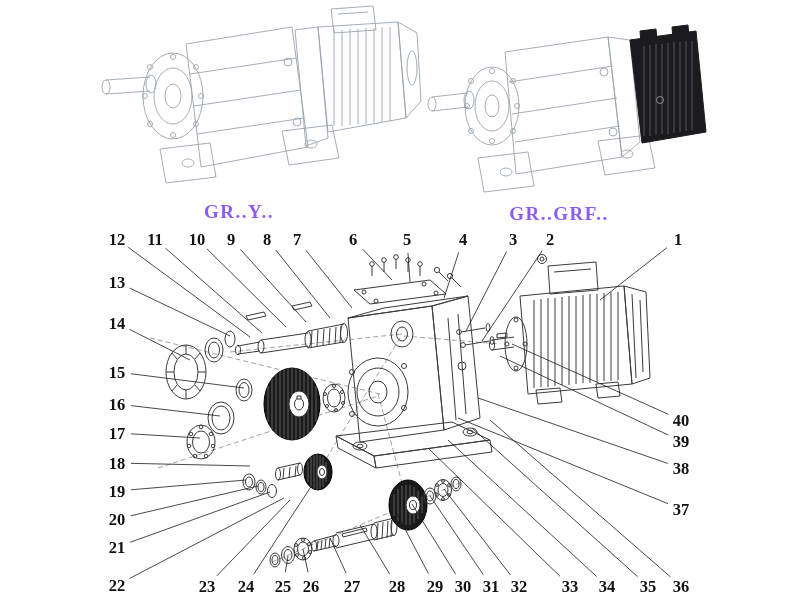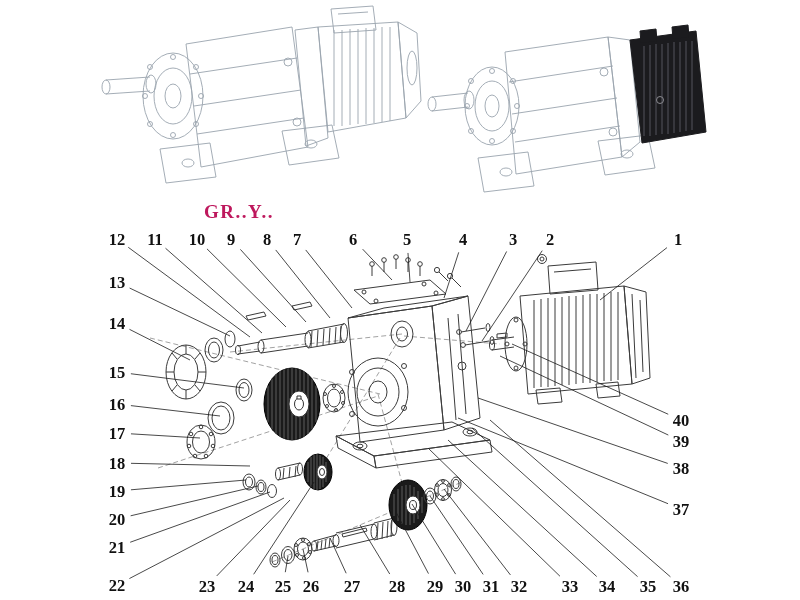--- a/index.html
+++ b/index.html
@@ -1,20 +1,20 @@
 <!DOCTYPE html>
 <html><head>
 <meta charset="utf-8">
 <style>
   html,body{margin:0;padding:0;background:#fff;}
   .page{position:relative;width:800px;height:600px;background:#ffffff;overflow:hidden;
         font-family:"Liberation Serif",serif;}
   .page svg{position:absolute;left:0;top:0;}
   .title{position:absolute;font-weight:bold;font-size:19px;letter-spacing:1.5px;
-         color:#be185d;text-align:center;white-space:nowrap;}
+         color:#8b5cf6;text-align:center;white-space:nowrap;}
   .title-left{left:180px;top:201px;width:118px;}
   .title-right{left:494px;top:203px;width:130px;}
   .callout{font-family:"Liberation Serif",serif;font-size:16.5px;font-weight:bold;
            fill:#111;text-anchor:middle;}
   .leader{stroke:#1a1a1a;stroke-width:0.8;}
 </style>
 </head>
 <body>
 
 <div class="page">
@@ -363,14 +363,15 @@
         <line x1="667.7647782572321" y1="463.4361304335283" x2="478" y2="398" class="leader"></line>
         <text x="681" y="474" class="callout">38</text>
         <line x1="668.3277821678021" y1="435.04895847659213" x2="500" y2="356" class="leader"></line>
         <text x="681" y="447" class="callout">39</text>
         <line x1="668.231685656245" y1="414.25803615310423" x2="512" y2="344" class="leader"></line>
         <text x="681" y="426" class="callout">40</text>
       </g>
 </svg>
 
 <div class="title title-left">GR..Y..</div>
+<div class="title title-right">GR..GRF..</div>
 
 </div>
 
 </body></html>

